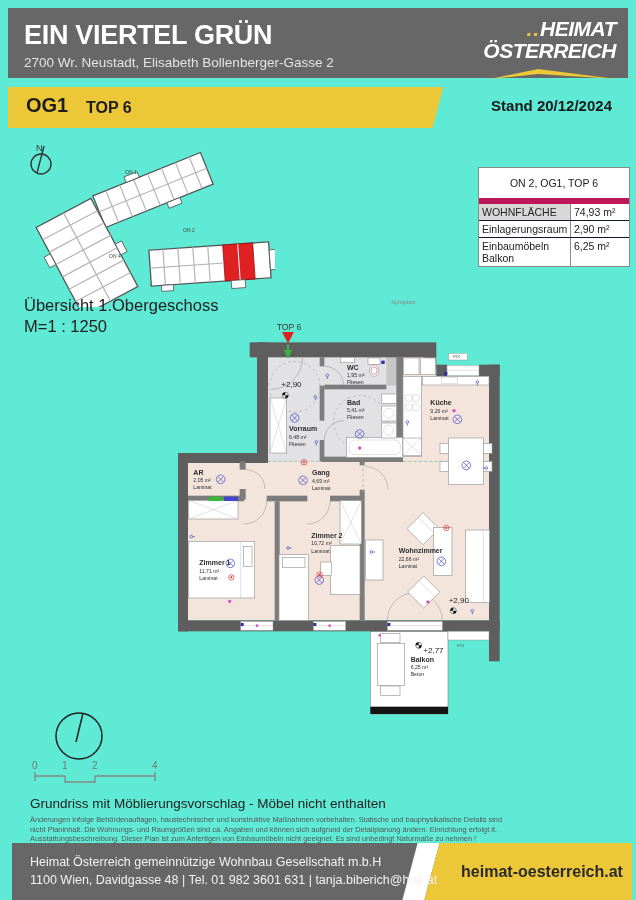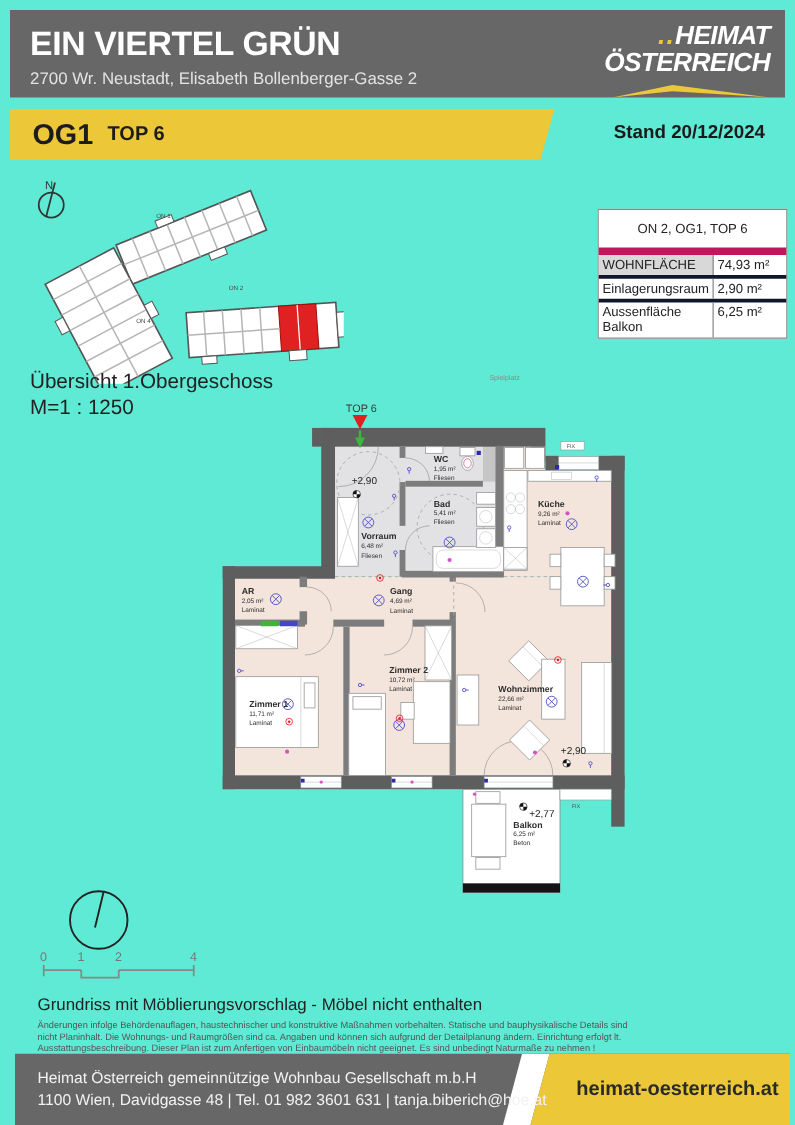--- a/index.html
+++ b/index.html
@@ -9,31 +9,31 @@
   
   #header{left:8px;top:8px;width:620px;height:70px;background:#676767;}
   #title{left:16px;top:12px;color:#fff;font-size:27px;font-weight:bold;letter-spacing:-.3px;}
   #subtitle{left:16px;top:47px;color:#e3e3e3;font-size:13.5px;}
   #logo{right:12px;top:10px;text-align:right;color:#fff;font-style:italic;font-weight:bold;
         font-size:21px;line-height:22px;letter-spacing:-.5px;}
   #logo .dots{color:#ecc737;letter-spacing:1px;}
   
   #banner{left:8px;top:87px;width:620px;height:41px;overflow:hidden;}
   #banner-yellow{position:absolute;left:-20px;top:0;width:450px;height:41px;background:#ecc737;transform:skewX(-15deg);}
-  #banner-floor{left:18px;top:7px;font-size:23px;font-weight:bold;color:#1c1c1c;}
+  #banner-floor{left:18px;top:7px;font-size:20px;font-weight:bold;color:#1c1c1c;}
   #banner-unit{left:78px;top:12px;font-size:16px;font-weight:bold;color:#1c1c1c;}
   #stand{right:24px;top:97px;font-size:15px;font-weight:600;color:#1a1a1a;}
   
   #overview-svg{left:25px;top:142px;}
   #uebersicht{left:24px;top:296px;font-size:16.5px;color:#222;}
   #mstab{left:24px;top:317px;font-size:16.5px;color:#222;}
   
   #info-table{left:478px;top:167px;width:150px;border:1px solid #8a8a8a;font-size:10.5px;color:#222;background:#fff;}
   .it-header{height:30px;display:flex;align-items:center;justify-content:center;border-bottom:6px solid #be185d;}
-  .it-row{display:grid;grid-template-columns:92px 1fr;border-bottom:3px solid #0f172a;}
+  .it-row{display:grid;grid-template-columns:92px 1fr;border-bottom:1px solid #0f172a;}
   .it-row:last-child{border-bottom:none;}
   .it-cell{padding:2px 3px;border-right:1px solid #8a8a8a;}
   .it-cell:last-child{border-right:none;}
   .shade{background:#d8d8d8;}
   
   #plan-svg{left:178px;top:298px;}
   .wall{fill:#5e5e5e;}
   .iwall{fill:#7c7c7c;}
   .win{fill:#fff;stroke:#999;stroke-width:1.5;}
   .furn{fill:#fff;stroke:#9a9a9a;stroke-width:2;}
@@ -147,21 +147,21 @@
     <div class="it-header">ON 2, OG1, TOP 6</div>
     <div class="it-row">
       <div class="it-cell shade">WOHNFLÄCHE</div>
       <div class="it-cell">74,93 m²</div>
     </div>
     <div class="it-row">
       <div class="it-cell">Einlagerungsraum</div>
       <div class="it-cell">2,90 m²</div>
     </div>
     <div class="it-row">
-      <div class="it-cell">Aussenfläche Balkon</div>
+      <div class="it-cell">Einbaumöbeln Balkon</div>
       <div class="it-cell">6,25 m²</div>
     </div>
   </div>
 
   <svg class="abs" id="plan-svg" width="330" height="430" viewBox="0 0 990 1290">
     <defs>
       <g id="lamp">
         <circle r="13" class="blue"></circle>
         <line x1="-9" y1="-9" x2="9" y2="9" class="blue"></line>
         <line x1="-9" y1="9" x2="9" y2="-9" class="blue"></line>

